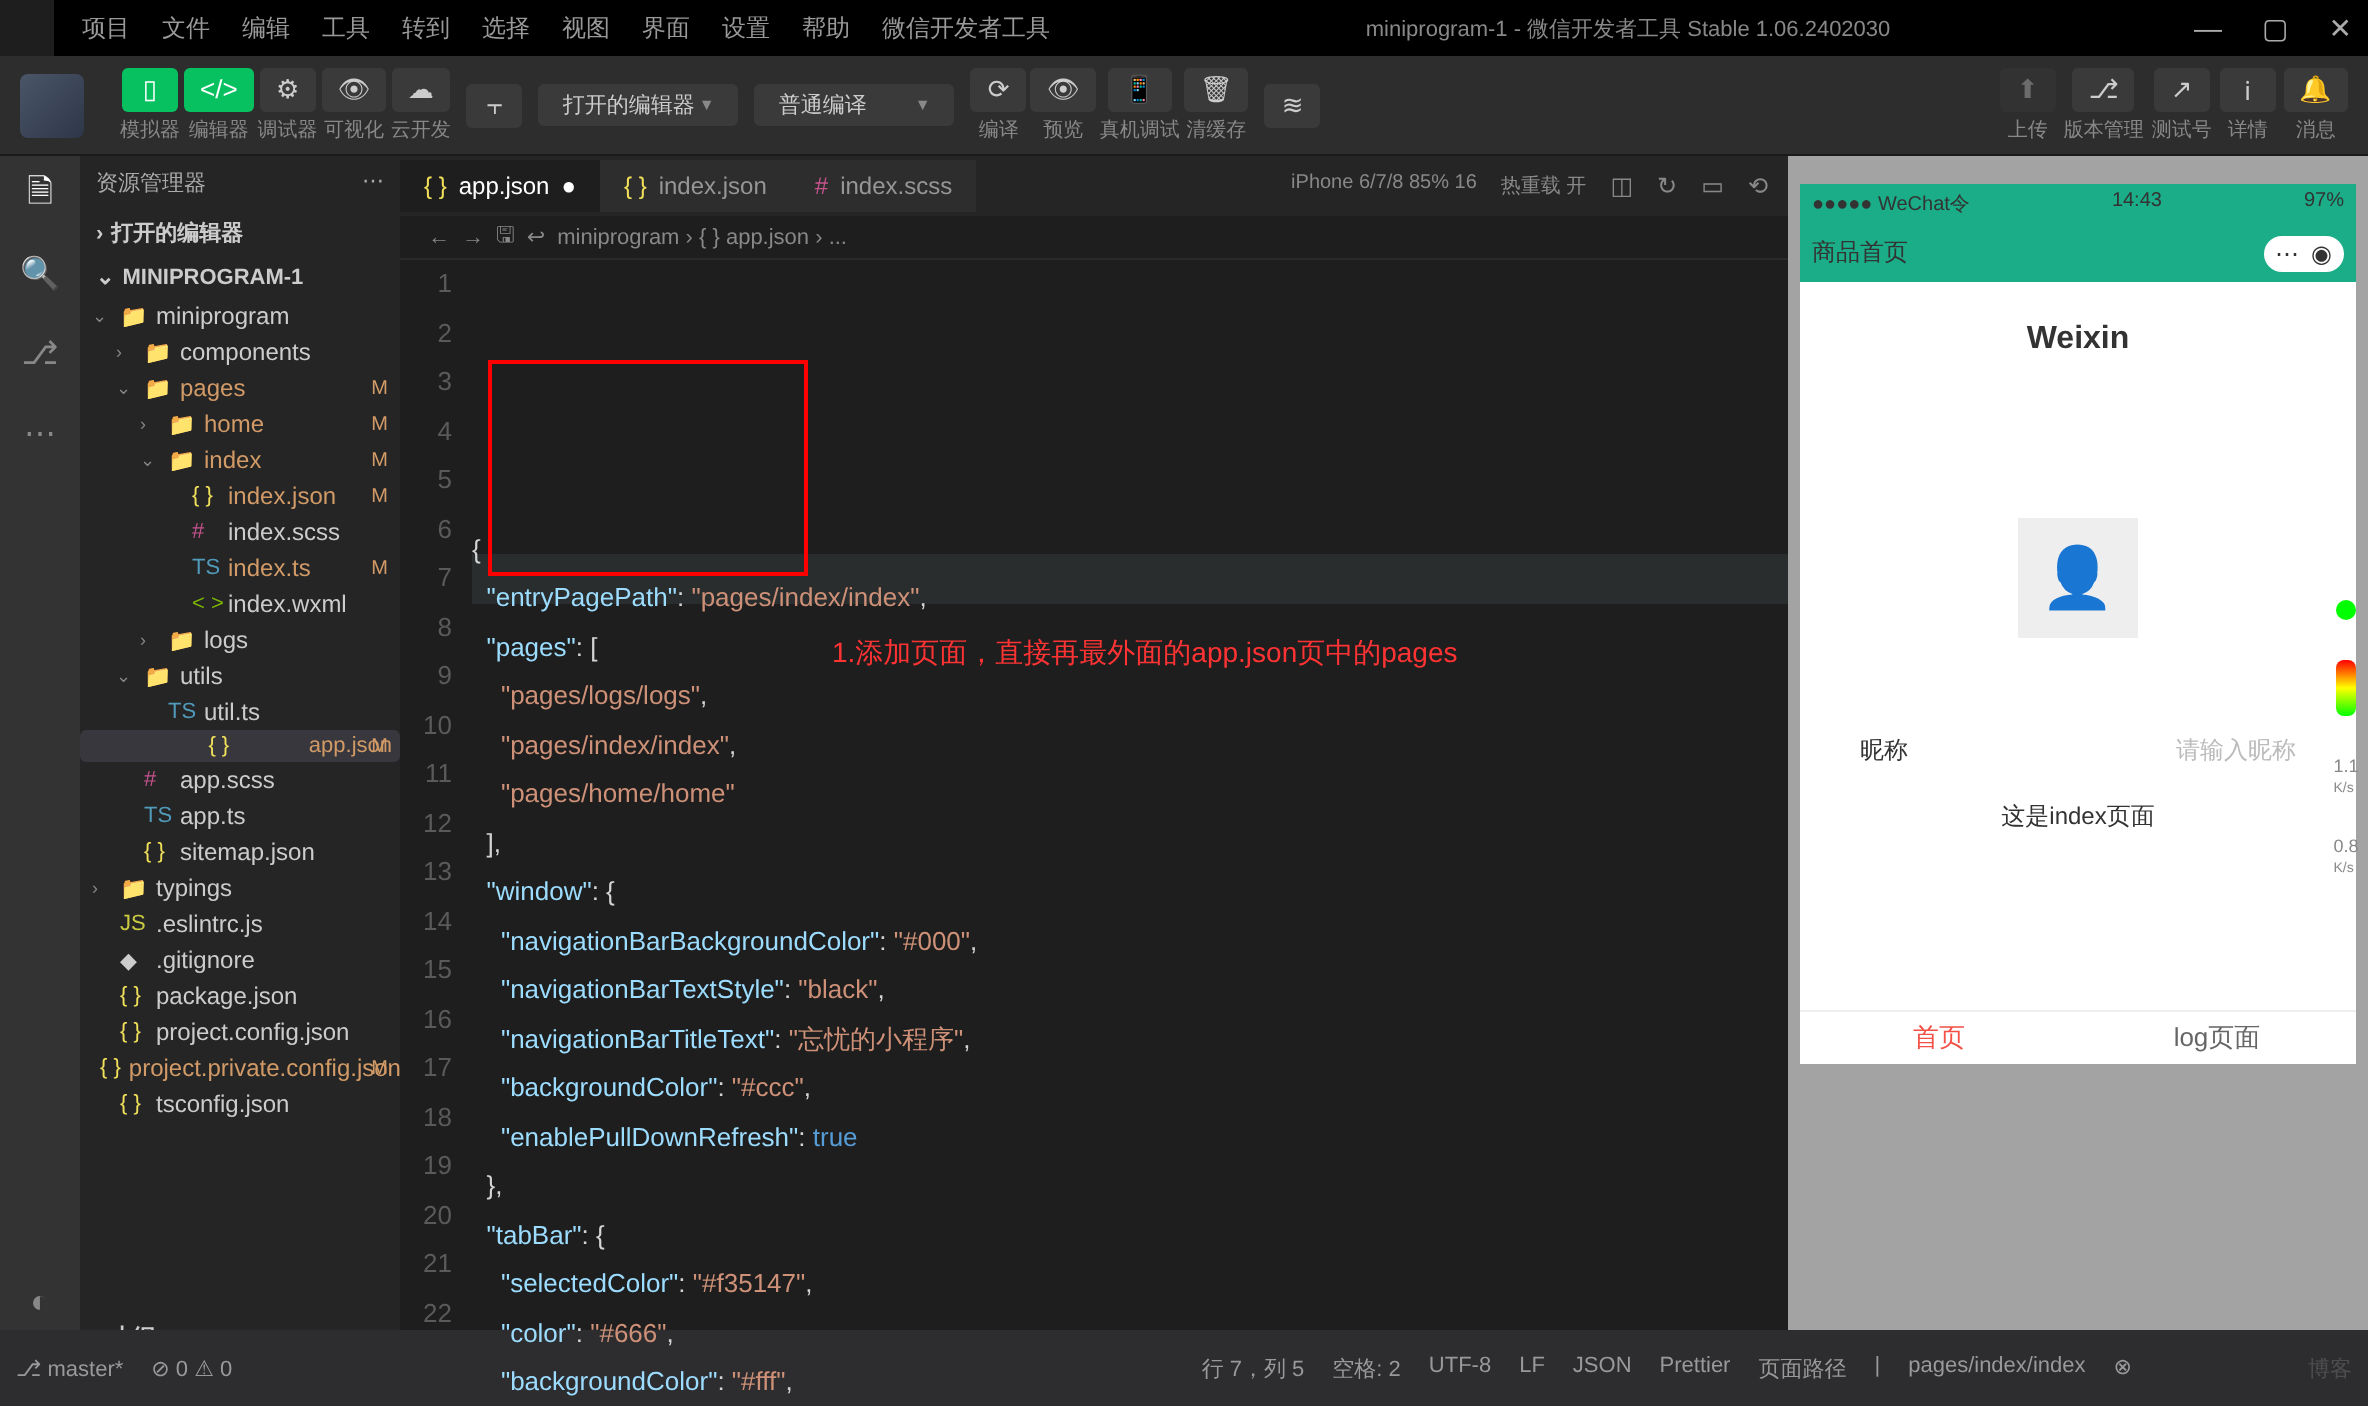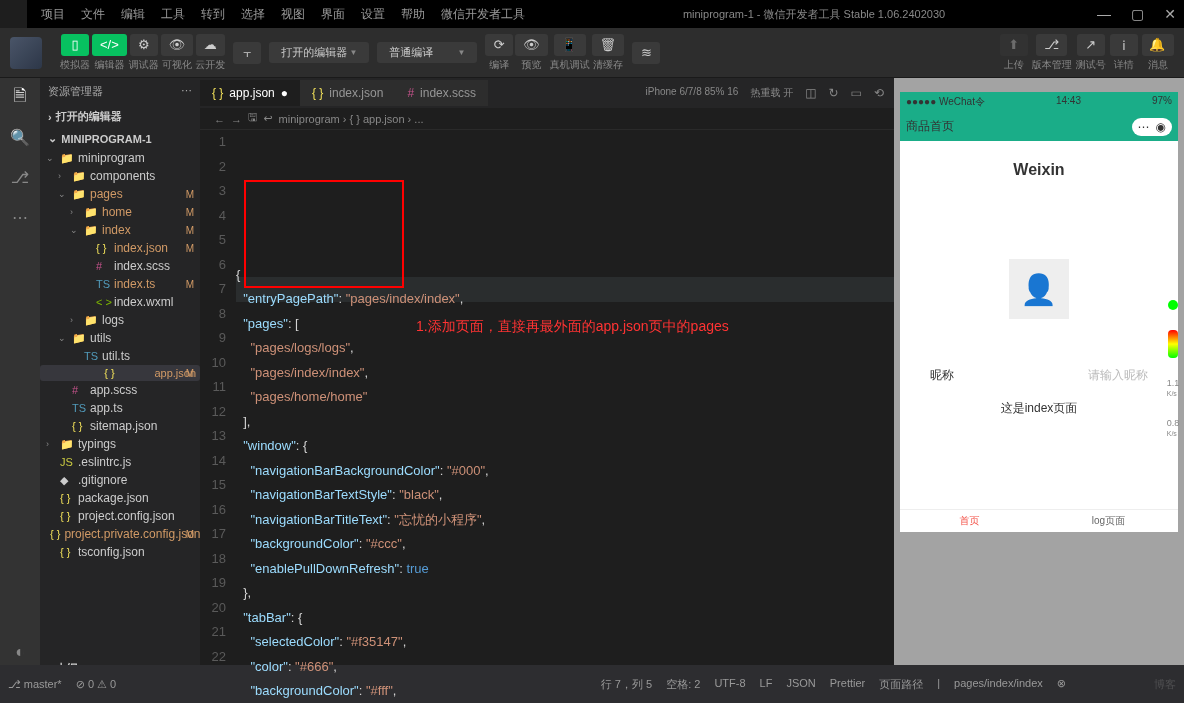--- a/index.html
+++ b/index.html
@@ -60,21 +60,21 @@
 .preview { width:290px; background:#a3a3a3; padding:10px 6px; display:flex; flex-direction:column; }
 .phone { background:#fff; flex:1; display:flex; flex-direction:column; font-size:12px; margin-top:4px; max-height:440px; }
 .phone-status { background:#1aad88; color:#333; padding:3px 6px; display:flex; justify-content:space-between; font-size:10px; }
 .phone-nav { background:#1aad88; padding:6px; text-align:center; color:#333; display:flex; justify-content:flex-start; align-items:center; position:relative; }
 .phone-nav .pill { position:absolute; right:6px; background:#fff; border-radius:12px; padding:2px 6px; display:flex; gap:6px; font-size:12px; }
 .phone-body { flex:1; background:#fff; display:flex; flex-direction:column; align-items:center; padding-top:20px; color:#333; }
 .avatar-ph { width:60px; height:60px; background:#eee; margin-top:80px; display:flex; align-items:center; justify-content:center; color:#ccc; font-size:30px; }
 .phone-row { display:flex; width:100%; padding:8px 30px; justify-content:space-between; margin-top:40px; }
 .phone-row .ph { color:#bbb; }
 .phone-tabbar { display:flex; background:#fff; border-top:1px solid #eee; }
-.phone-tabbar div { flex:1; text-align:center; padding:4px; font-size:10px; }
+.phone-tabbar div { flex:1; text-align:center; padding:4px; font-size:13px; }
 .statusbar { position:absolute; bottom:0; left:0; right:0; height:38px; background:#007acc; background:#2d2d30; color:#999; display:flex; align-items:center; padding:0 8px; font-size:11px; gap:14px; }
 .statusbar .r { margin-left:auto; display:flex; gap:14px; }
 .side-debug { position:absolute; right:0; top:300px; width:22px; display:flex; flex-direction:column; gap:20px; align-items:center; font-size:9px; color:#888; }
 .dot { width:10px; height:10px; border-radius:50%; }
 </style>
 </head>
 <body>
 
 <div class="titlebar">
   <div class="menus" id="menus">

